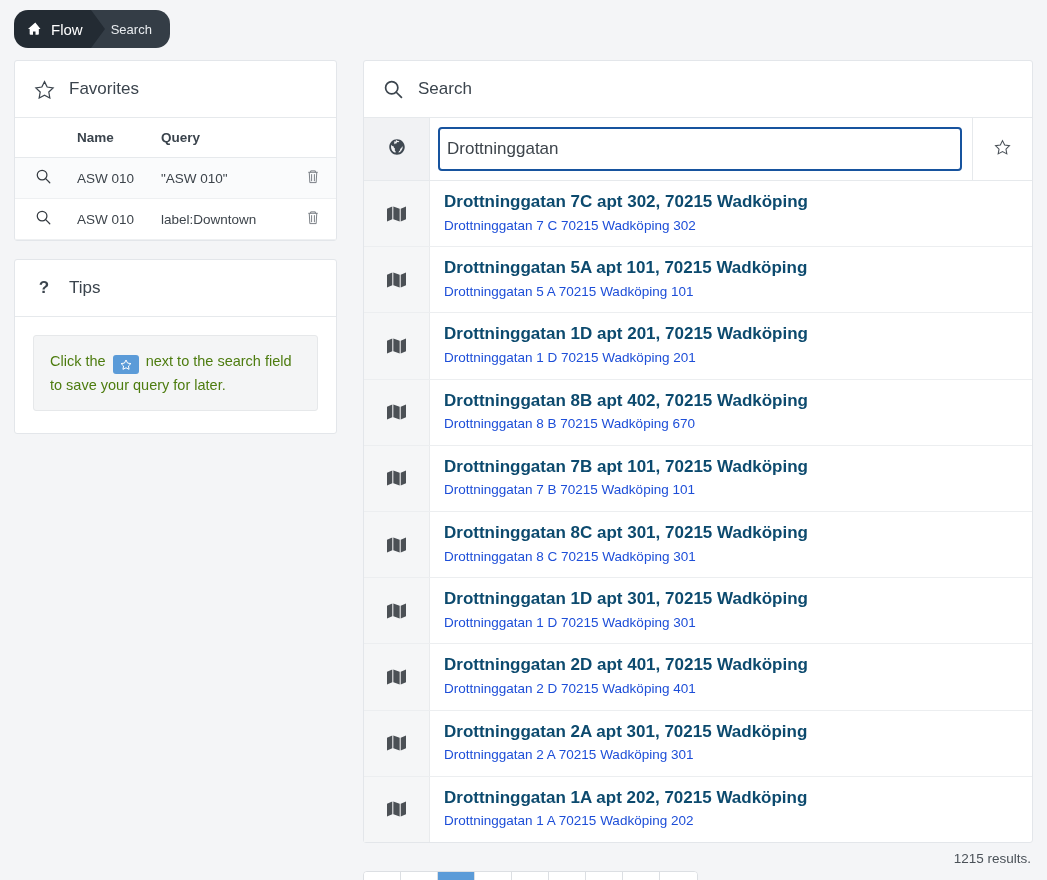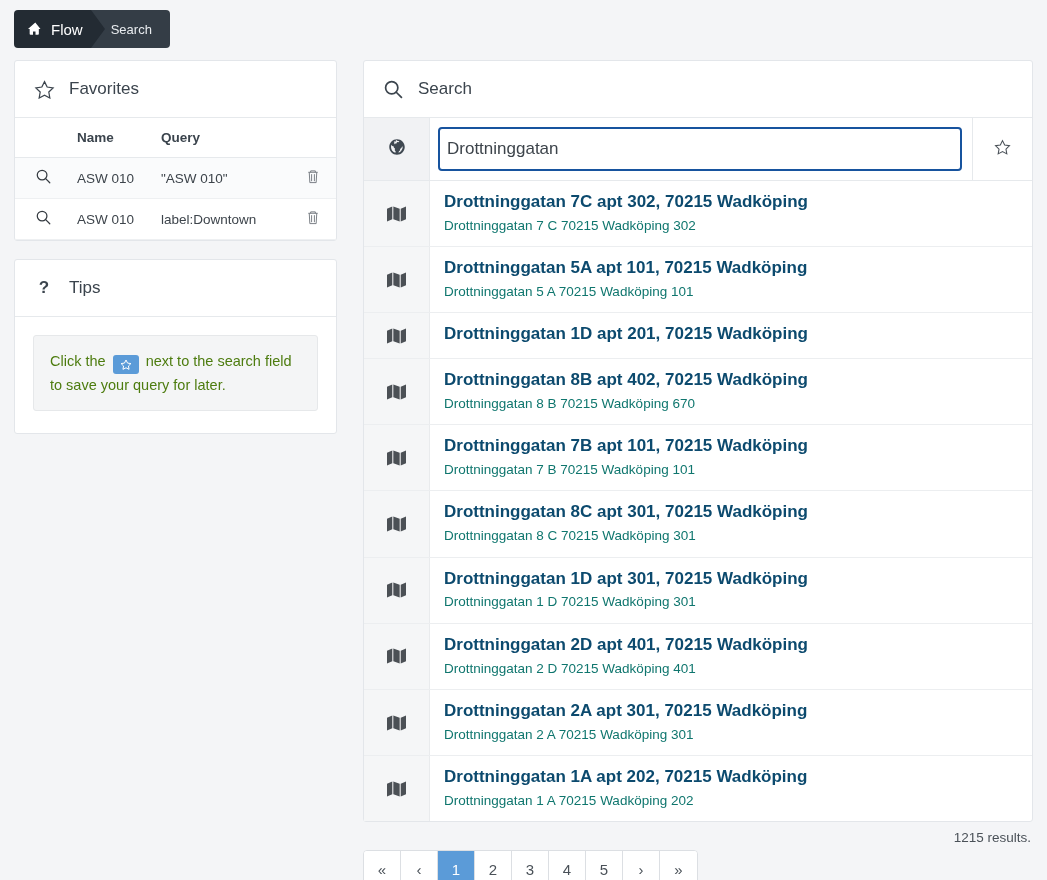--- a/index.html
+++ b/index.html
@@ -7,21 +7,21 @@
     margin: 0; padding: 0;
     width: 1047px; height: 880px;
     background: #f4f5f7;
     font-family: "Liberation Sans", sans-serif;
     color: #333b44;
     overflow: hidden;
   }
 
   
   .crumb-bar { padding: 10px 0 0 14px; }
-  .crumbs { display: inline-flex; height: 38px; align-items: stretch; border-radius: 4px; overflow: hidden; }
+  .crumbs { display: inline-flex; height: 38px; align-items: stretch; border-radius: 14px; overflow: hidden; }
   .crumb {
     display: flex; align-items: center; gap: 8px;
     font-size: 15px; color: #ffffff; position: relative;
   }
   .crumb-home { background: #232b33; padding: 0 16px 0 14px; padding-right: 22px; }
   .crumb-sep {
     width: 0; height: 0; align-self: stretch;
     border-top: 19px solid transparent;
     border-bottom: 19px solid transparent;
     border-left: 14px solid #232b33;
@@ -115,21 +115,21 @@
   }
   .result:last-child { border-bottom: none; }
   .res-icon {
     width: 66px; flex: 0 0 66px;
     background: #f5f6f7; border-right: 1px solid #e9ebed;
     display: flex; align-items: center; justify-content: center;
     color: #4b5055;
   }
   .res-body { padding: 9px 14px 11px 14px; flex: 1 1 auto; }
   .res-title { font-size: 17px; font-weight: bold; color: #0c4a6e; line-height: 1.45; }
-  .res-sub { font-size: 13.5px; color: #0f766e; margin-top: 1px; line-height: 1.45; }
+  .res-sub { font-size: 13.5px; color: #1d4ed8; margin-top: 1px; line-height: 1.45; }
 
   
   .results-count {
     text-align: right; font-size: 13.5px; color: #4a5158;
     padding: 8px 2px 5px 0;
   }
   .pager { display: inline-flex; border: 1px solid #dcdfe3; border-radius: 4px; overflow: hidden; background: #fff; }
   .pg {
     min-width: 37px; height: 37px;
     display: flex; align-items: center; justify-content: center;
@@ -303,20 +303,21 @@
           </div>
         </div>
         <div class="result">
           <div class="res-icon">
             <svg viewBox="0 0 576 512" width="19" height="18" fill="#4b5055">
                 <path d="M0 96v384l160-64V32L0 96zm192-64v384l192 64V96L192 32zm224 64v384l160-64V32L416 96z"></path>
               </svg>
           </div>
           <div class="res-body">
             <div class="res-title">Drottninggatan 1D apt 201, 70215 Wadköping</div>
+            <div class="res-sub">Drottninggatan 1 D 70215 Wadköping 201</div>
           </div>
         </div>
         <div class="result">
           <div class="res-icon">
             <svg viewBox="0 0 576 512" width="19" height="18" fill="#4b5055">
                 <path d="M0 96v384l160-64V32L0 96zm192-64v384l192 64V96L192 32zm224 64v384l160-64V32L416 96z"></path>
               </svg>
           </div>
           <div class="res-body">
             <div class="res-title">Drottninggatan 8B apt 402, 70215 Wadköping</div>

